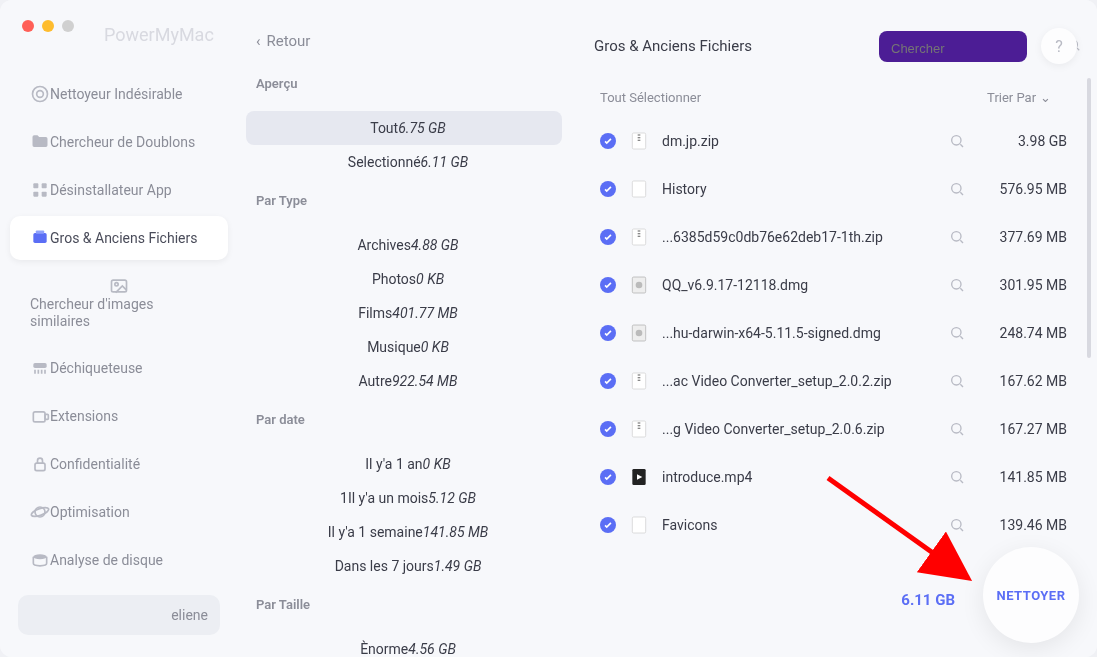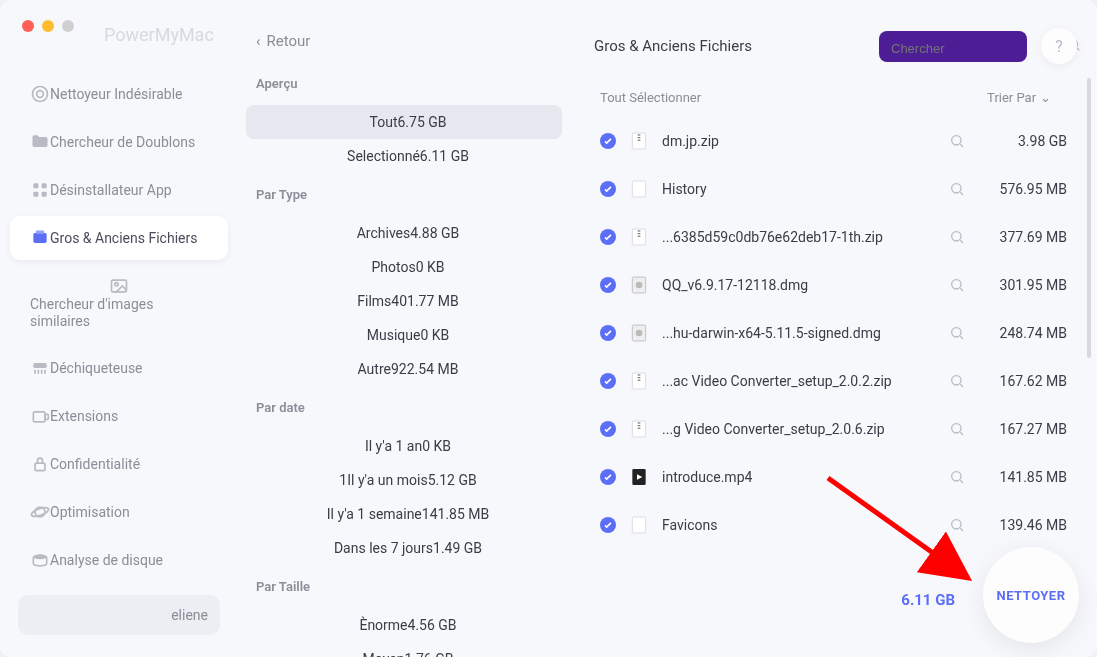--- a/index.html
+++ b/index.html
@@ -86,38 +86,38 @@
 .back-btn {
   display: flex; align-items: center; gap: 6px;
   color: #8b8d98; font-size: 15px;
   padding: 12px 18px;
   cursor: pointer;
 }
 .section-head {
   color: #8b8d98;
   font-weight: 600;
   font-size: 13px;
-  padding: 14px 18px 14px 18px;
+  padding: 14px 18px 20px 18px;
 }
 .filter-row {
   display: flex;
   justify-content: center;
   align-items: center;
   padding: 9px 20px 9px 28px;
   font-size: 14px;
   color: #3a3c48;
   cursor: pointer;
   border-radius: 8px;
 }
 .filter-row.active {
   background: #e6e8f0;
   margin: 0 8px;
   padding: 9px 12px 9px 20px;
 }
-.filter-row .val { color: #3a3c48; }
+.filter-row .val { color: #3a3c48; font-style: italic; }
 .main {
   flex: 1;
   padding-top: 20px;
   background: #f7f8fb;
   position: relative;
 }
 .top-bar {
   display: flex;
   align-items: center;
   padding: 8px 20px 8px 10px;

